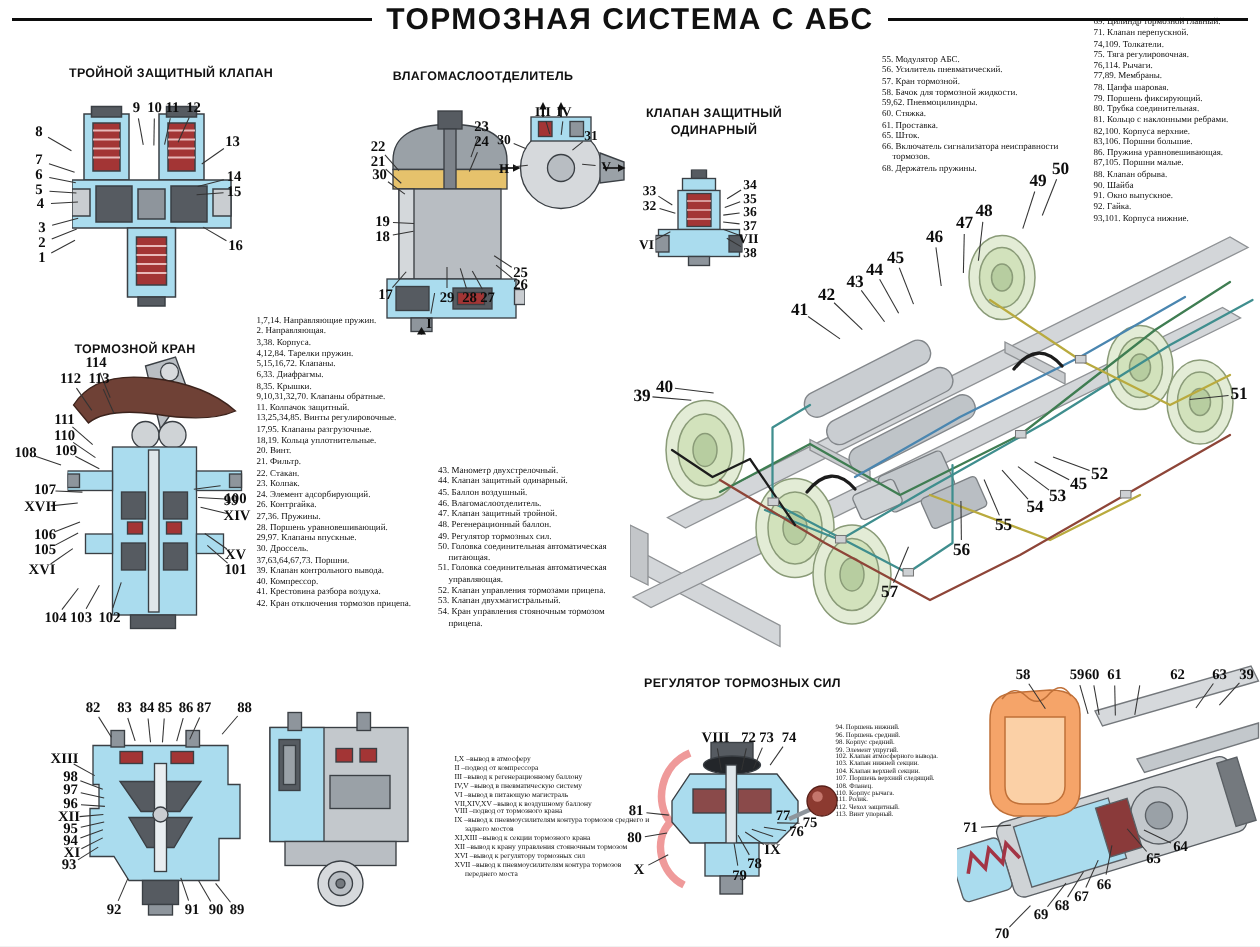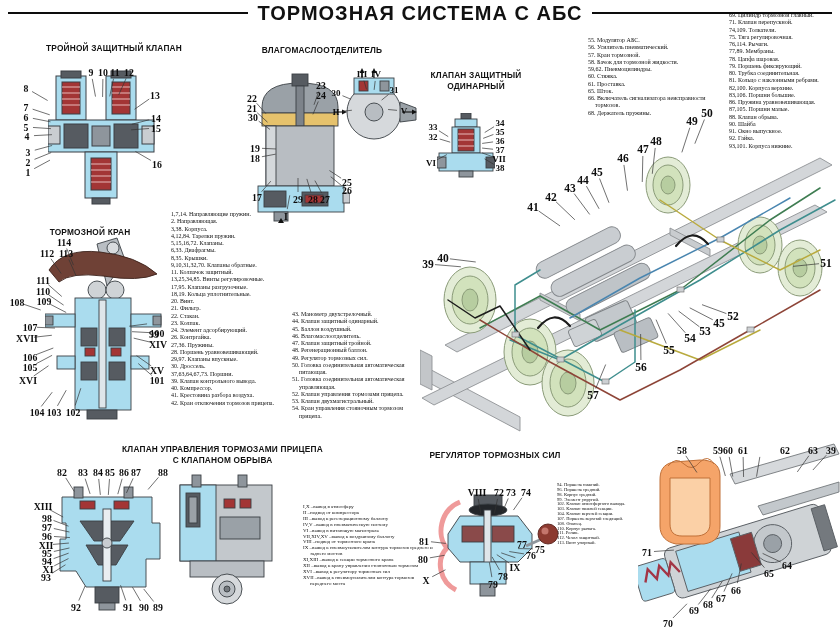--- a/index.html
+++ b/index.html
@@ -34,24 +34,20 @@
     <div class="rule"></div>
   </div>
 
   <div class="sec-title" style="left:35px;top:43px;width:158px;">ТРОЙНОЙ ЗАЩИТНЫЙ  КЛАПАН</div>
   <div class="sec-title" style="left:252px;top:45px;width:140px;">ВЛАГОМАСЛООТДЕЛИТЕЛЬ</div>
   <div class="sec-title" style="left:420px;top:70px;width:112px;">
     <div>КЛАПАН  ЗАЩИТНЫЙ</div>
     <div>ОДИНАРНЫЙ</div>
   </div>
   <div class="sec-title" style="left:22px;top:227px;width:136px;">ТОРМОЗНОЙ  КРАН</div>
-  <div class="sec-title" style="left:115px;top:444px;width:215px;">
-    <div>КЛАПАН УПРАВЛЕНИЯ ТОРМОЗАМИ ПРИЦЕПА</div>
-    <div>С КЛАПАНОМ ОБРЫВА</div>
-  </div>
   <div class="sec-title" style="left:415px;top:450px;width:160px;">РЕГУЛЯТОР  ТОРМОЗНЫХ  СИЛ</div>
 
   <div class="legend" style="left:171px;top:211px;width:124px;">
       <div class="legend-line">1,7,14. Направляющие пружин.</div>
       <div class="legend-line">2. Направляющая.</div>
       <div class="legend-line">3,38. Корпуса.</div>
       <div class="legend-line">4,12,84. Тарелки пружин.</div>
       <div class="legend-line">5,15,16,72. Клапаны.</div>
       <div class="legend-line">6,33. Диафрагмы.</div>
       <div class="legend-line">8,35. Крышки.</div>

